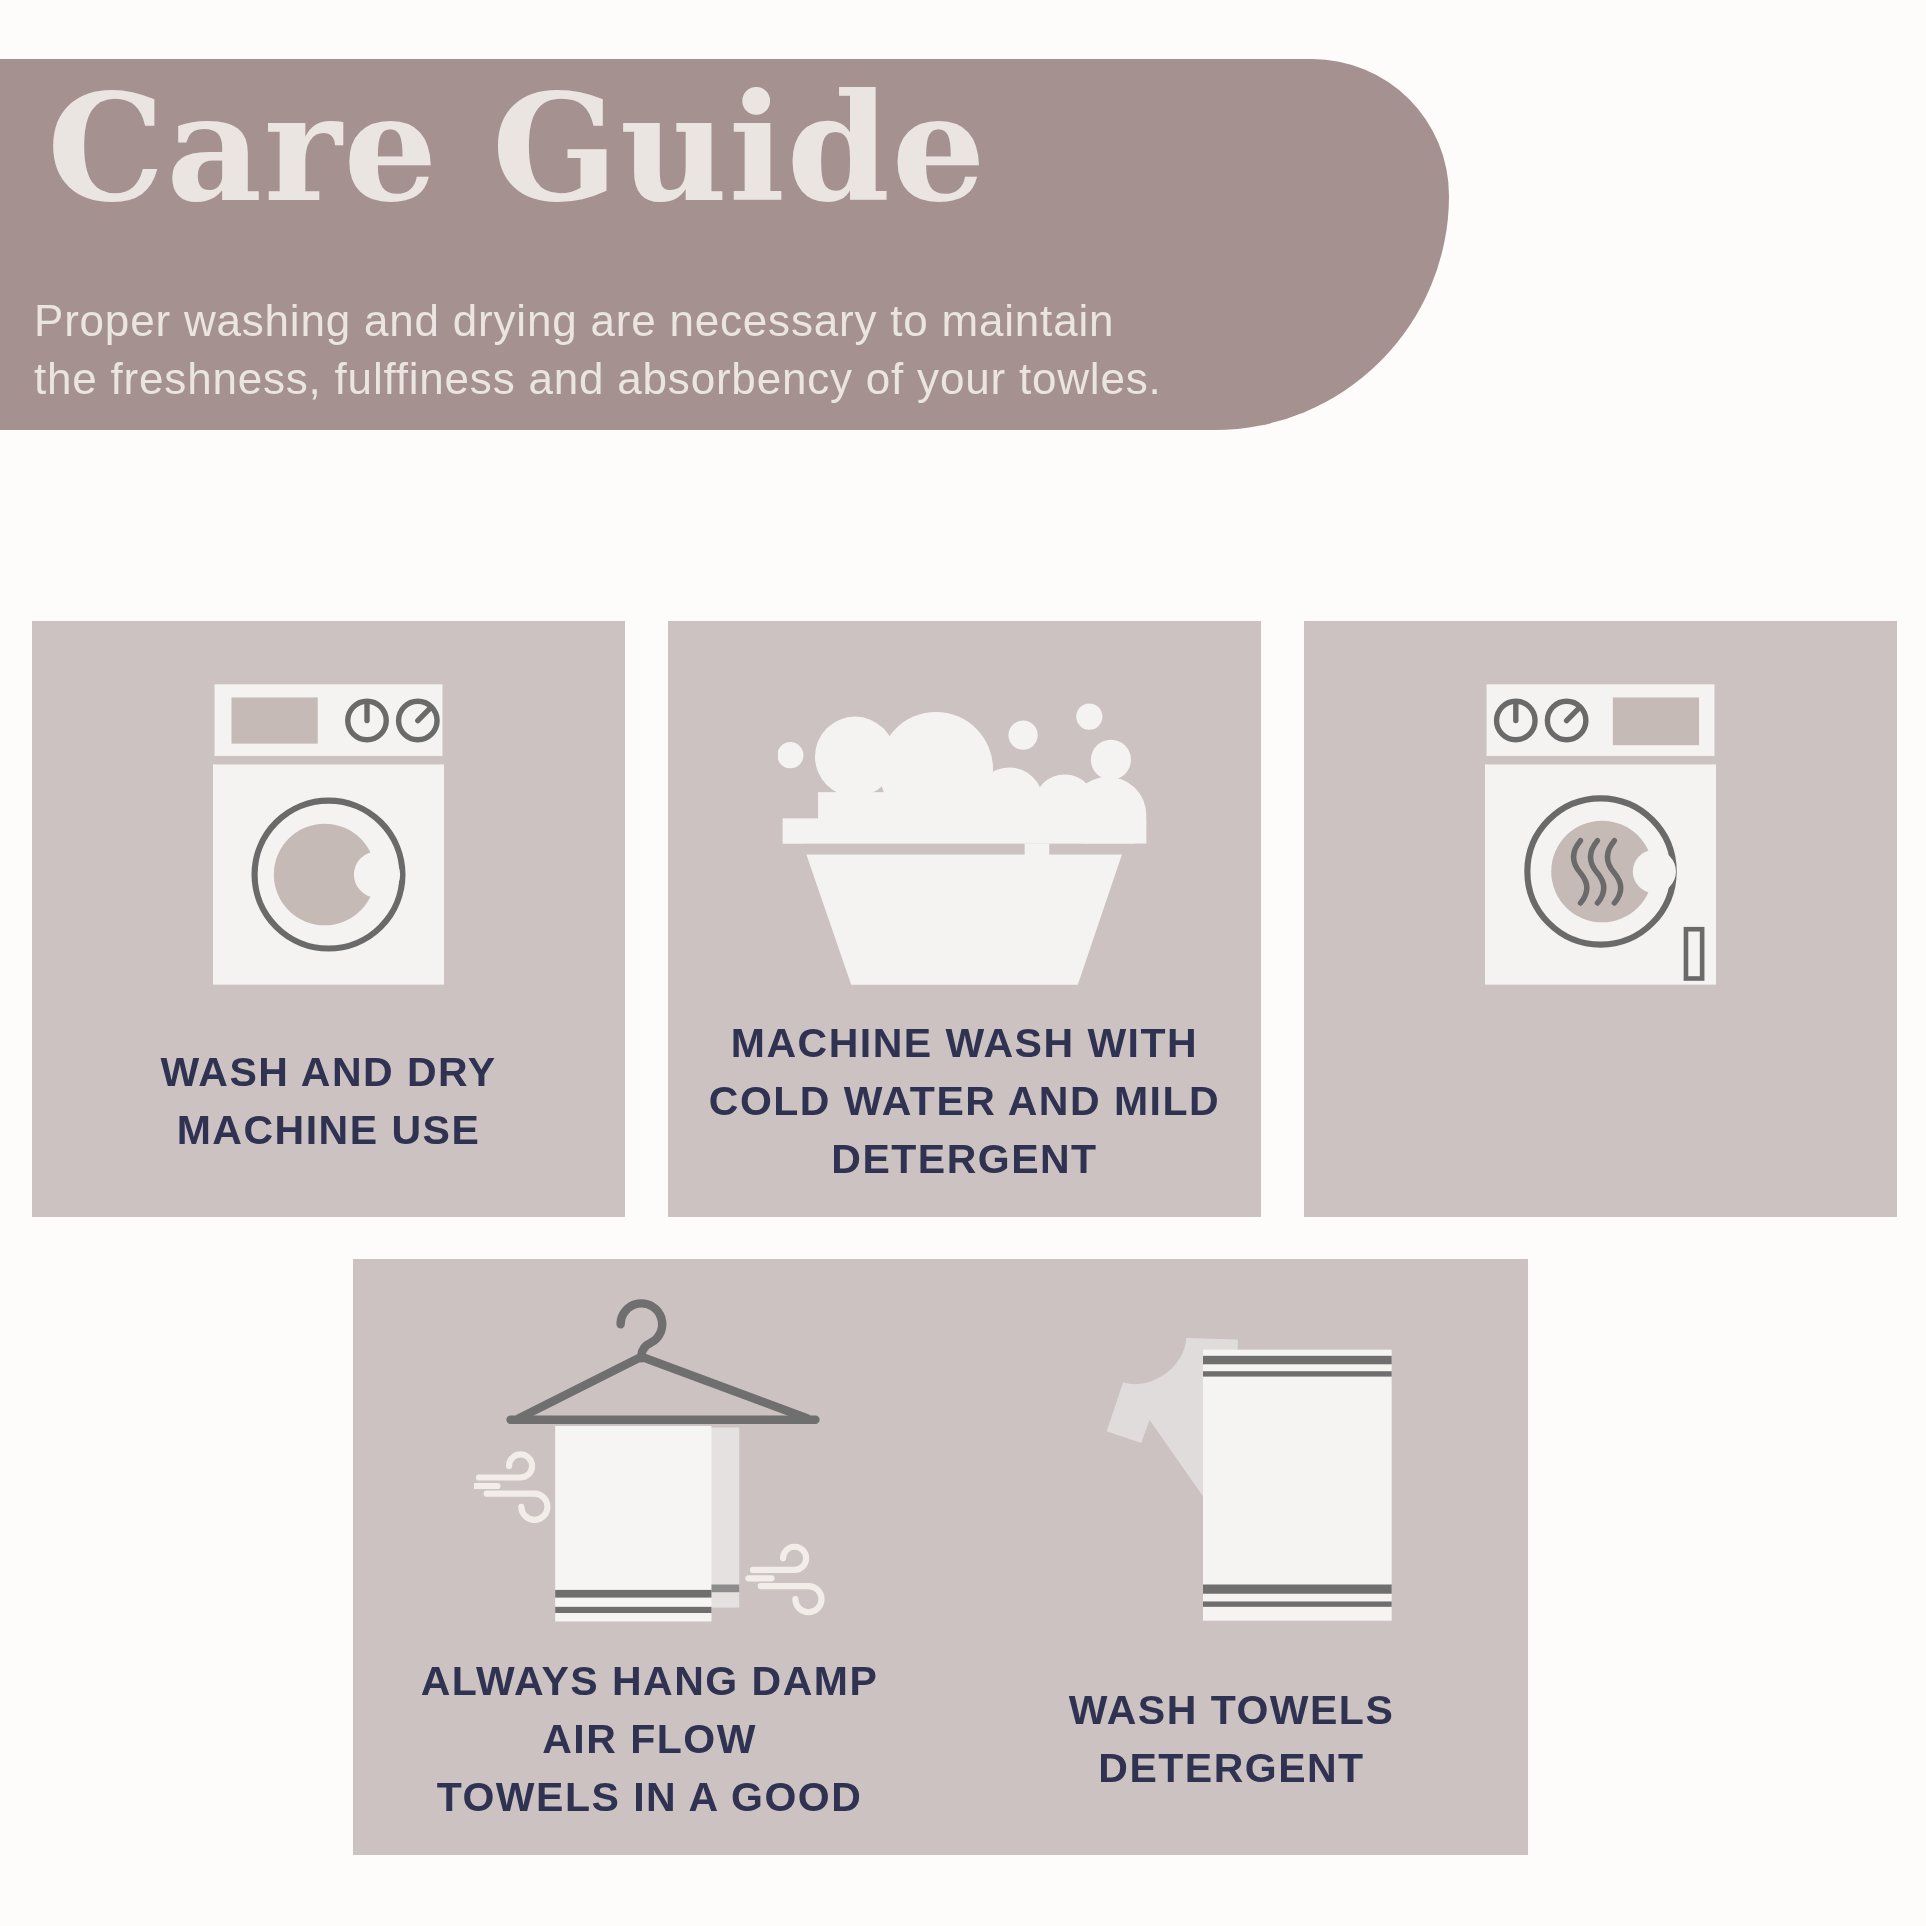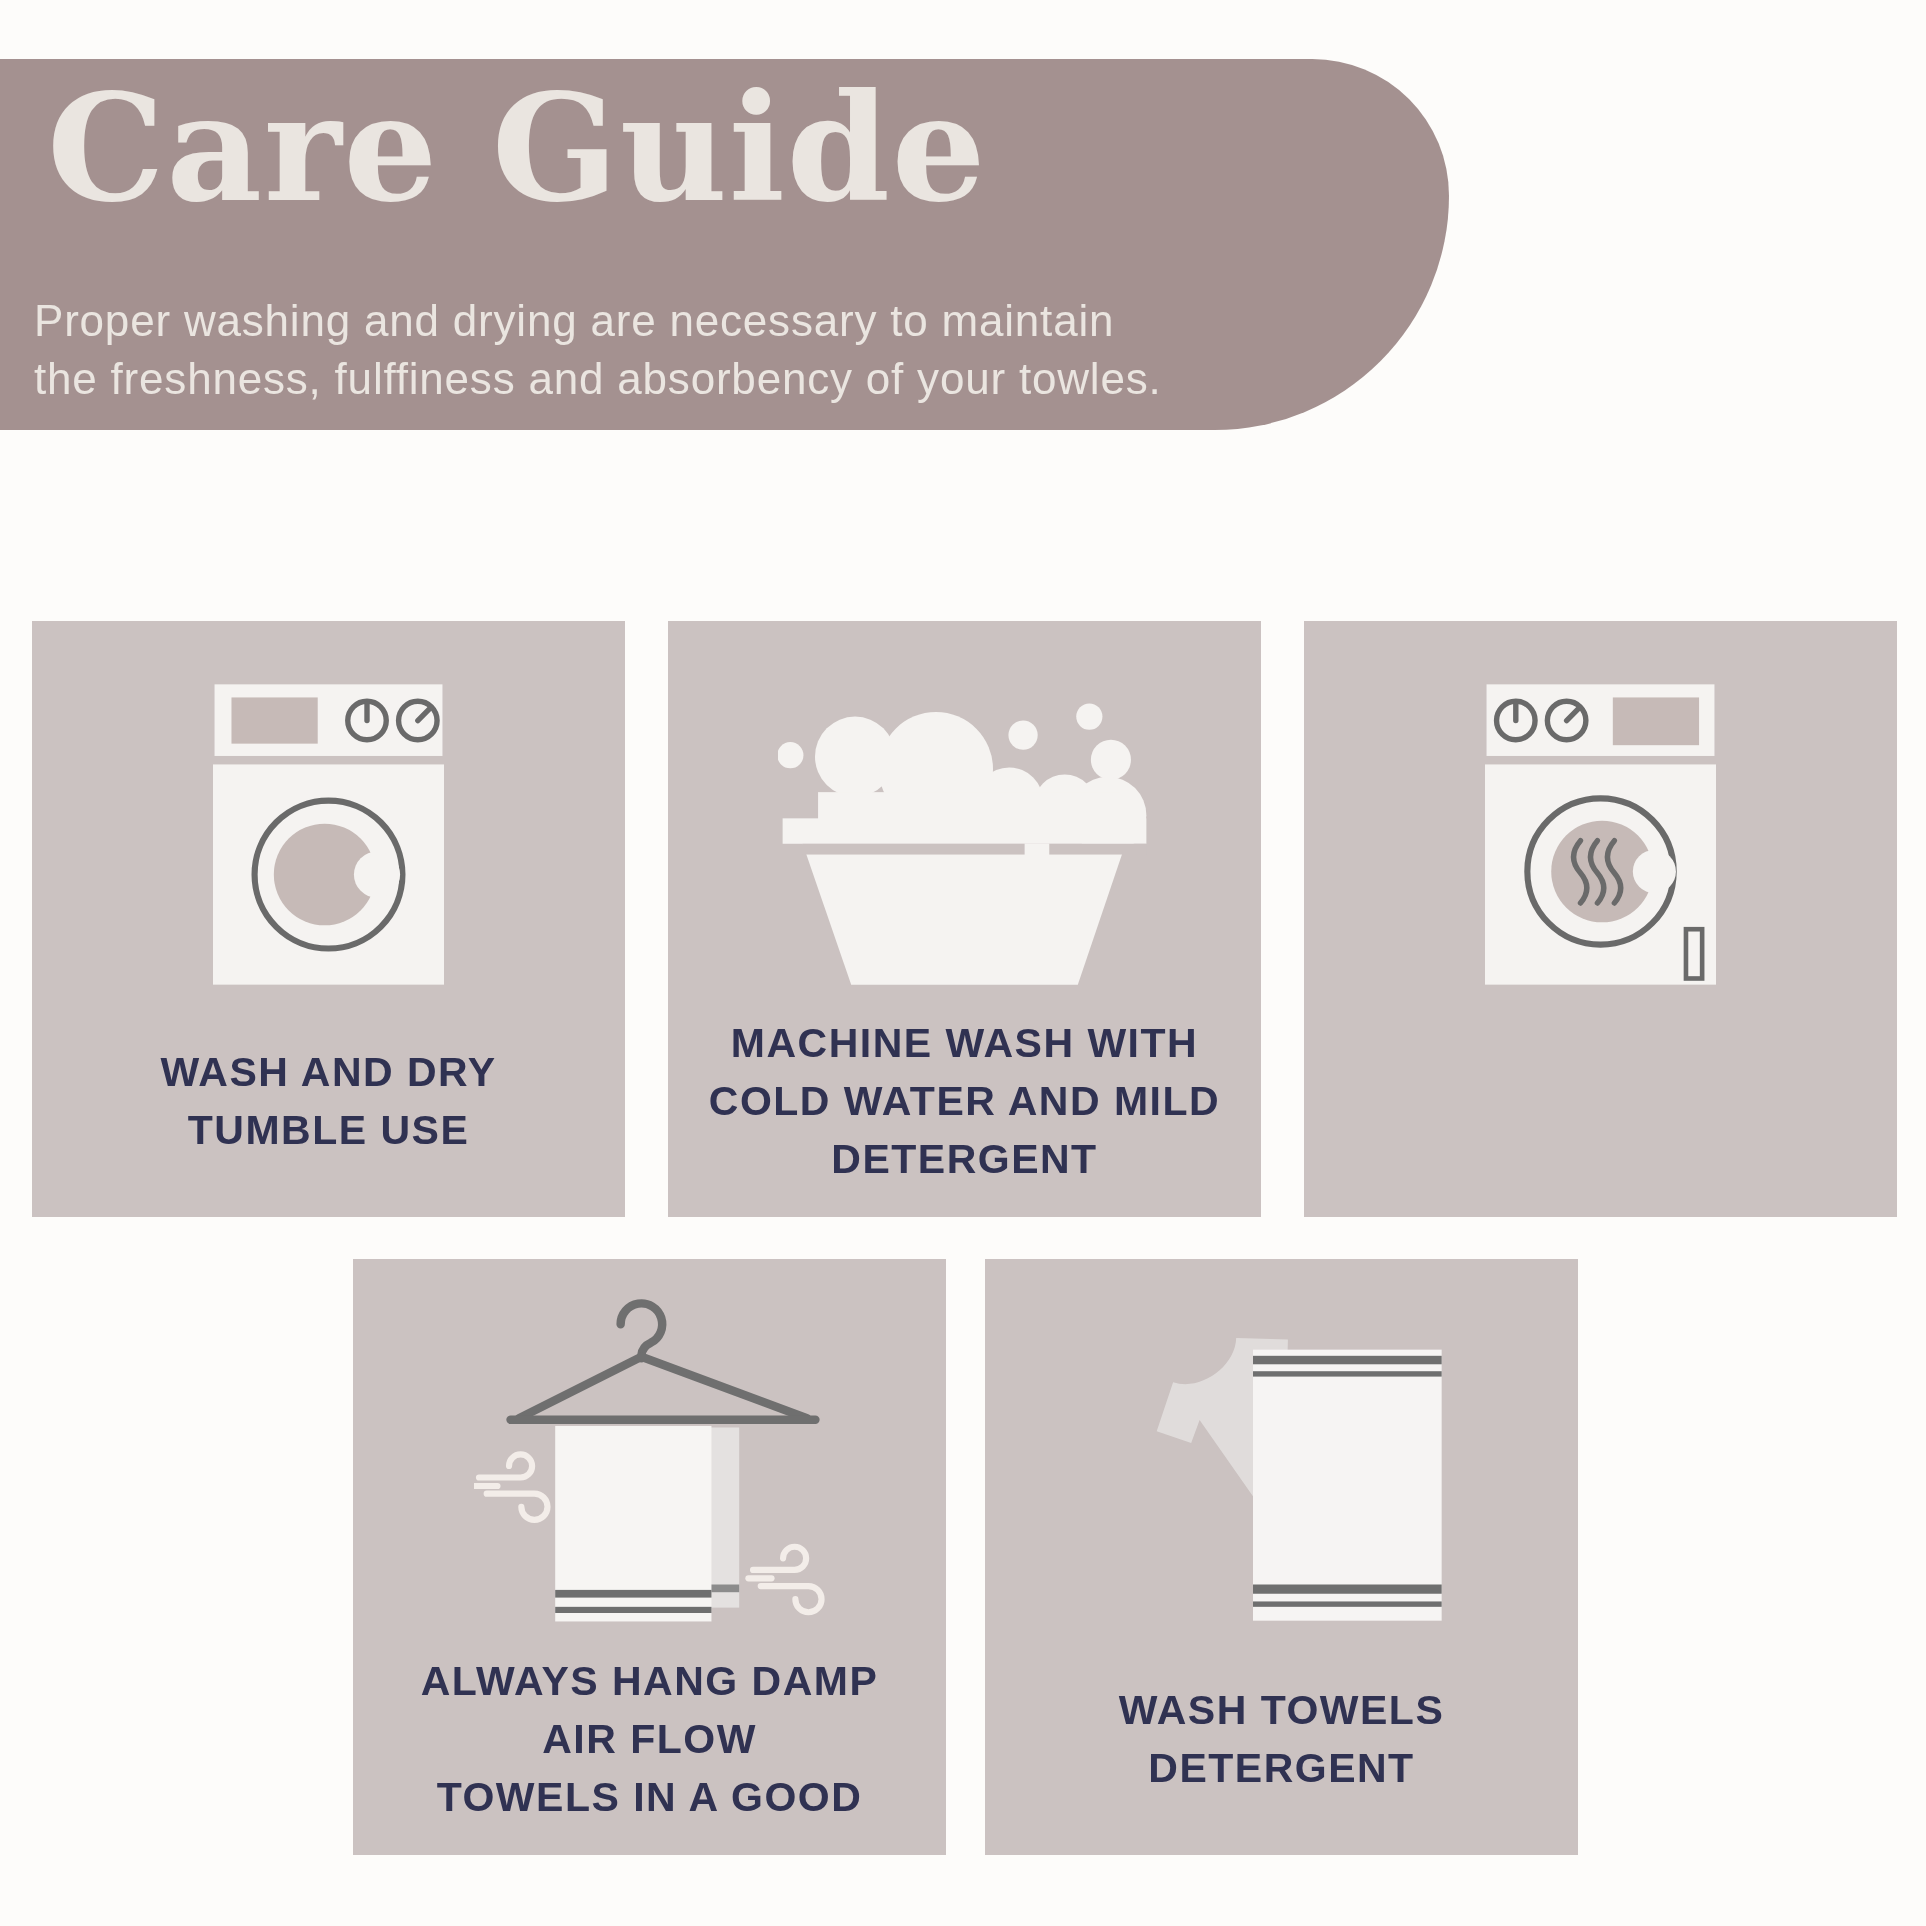--- a/index.html
+++ b/index.html
@@ -29,21 +29,21 @@
   
   .card{
     position:absolute;width:593px;height:596px;
     background:var(--card-background,#cbc2c1);
     display:flex;flex-direction:column;align-items:center;
   }
   .c1{left:32px;top:621px}
   .c2{left:668px;top:621px}
   .c3{left:1304px;top:621px}
   .c4{left:353px;top:1259px}
-  .c5{left:985px;top:1259px}
+  .c5{left:935px;top:1259px}
   .icon-wrap{
     height:364px;width:100%;
     display:flex;align-items:flex-end;justify-content:center;
   }
   .card-label{
     flex:1;display:flex;flex-direction:column;justify-content:center;
     text-align:center;color:var(--label-text,#303252);
     font-weight:bold;font-size:41px;line-height:58px;letter-spacing:1.5px;
     white-space:nowrap;
   }
@@ -71,21 +71,21 @@
         <circle cx="266" cy="47" r="25" fill="none" stroke="#6a6a6a" stroke-width="7"></circle>
         <line x1="266" y1="47" x2="283" y2="30" stroke="#6a6a6a" stroke-width="7" stroke-linecap="round"></line>
         <rect x="0" y="104" width="300" height="286" fill="#f5f3f1"></rect>
         <circle cx="150" cy="247" r="96" fill="none" stroke="#6a6a6a" stroke-width="8"></circle>
         <circle cx="145" cy="247" r="66" fill="#c6bab7"></circle>
         <circle cx="213" cy="247" r="30" fill="#f5f3f1"></circle>
       </svg>
     </div>
     <div class="card-label">
       <span>WASH AND DRY</span>
-      <span>TUMBLE USE</span>
+      <span>MACHINE USE</span>
     </div>
   </section>
 
   <section class="card c2">
     <div class="icon-wrap">
       <svg width="373" height="284" viewBox="0 0 484 368">
         <g fill="#f5f3f1">
           <circle cx="16" cy="70" r="17"></circle>
           <circle cx="318" cy="44" r="19"></circle>
           <circle cx="404" cy="20" r="17"></circle>

